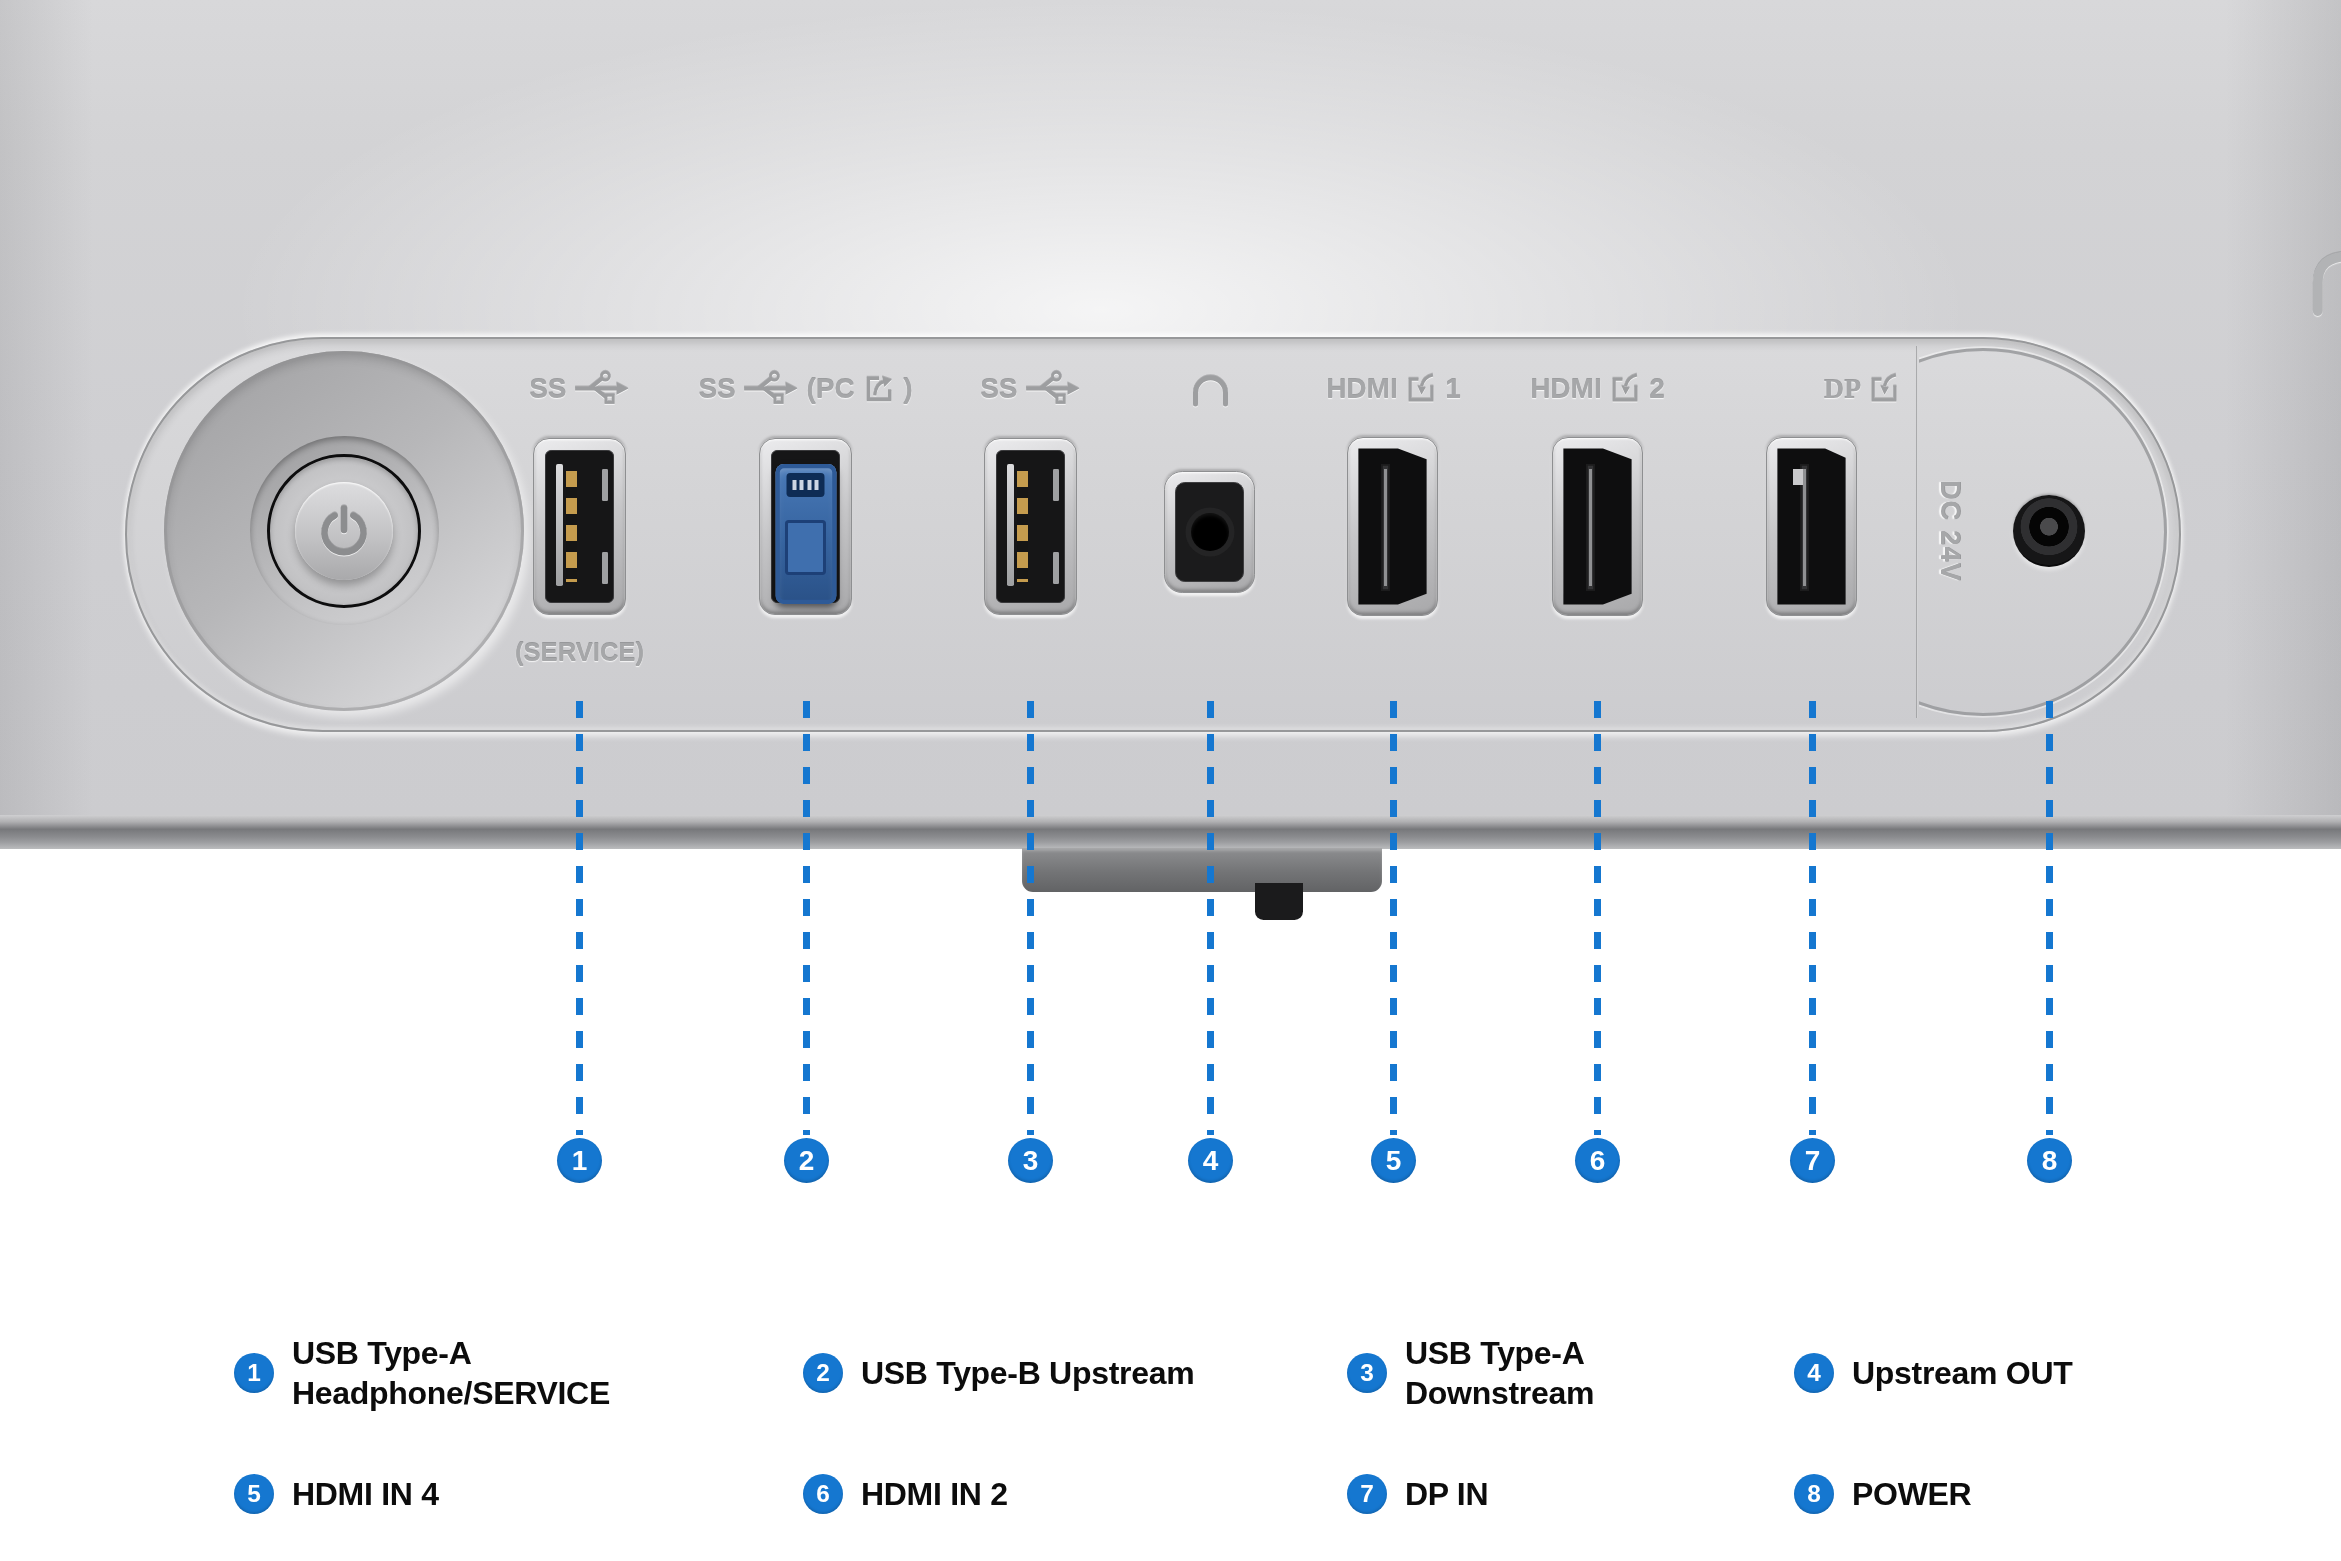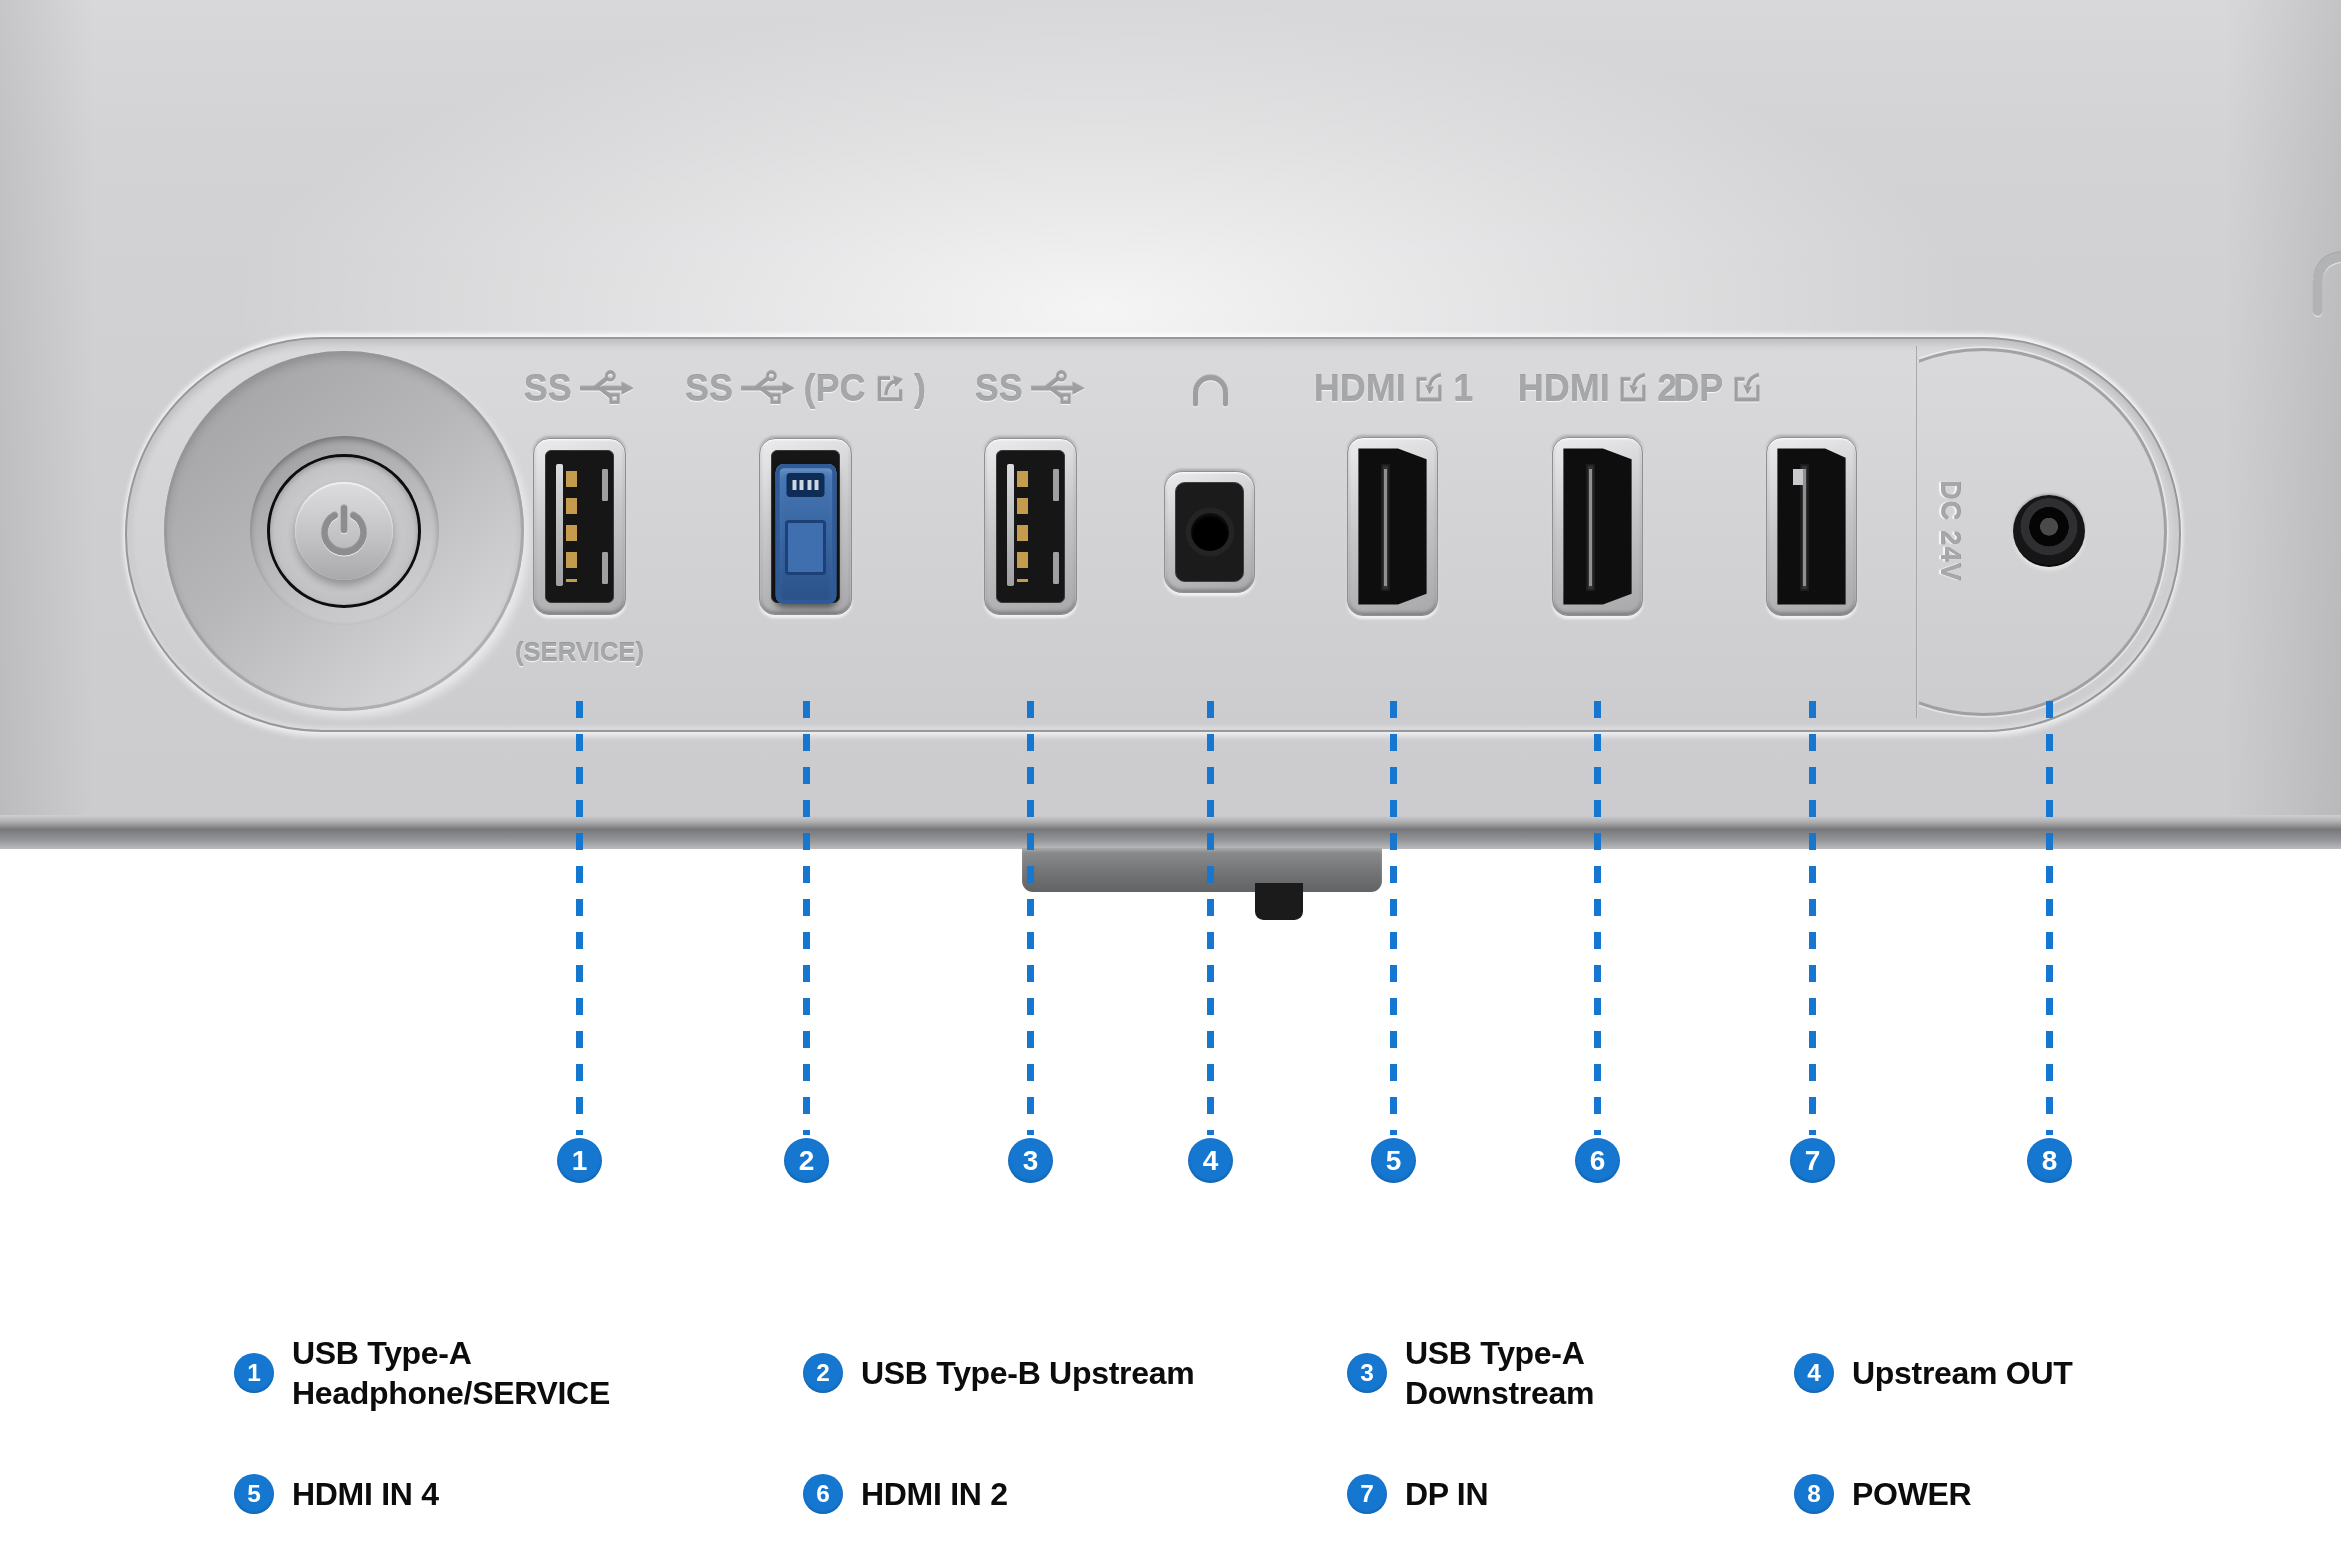--- a/index.html
+++ b/index.html
@@ -47,21 +47,21 @@
   .dc-section{position:absolute;left:1792px;top:0;width:256px;height:386px;overflow:hidden;
     border-radius:0 193px 193px 0;}
   .dc-ring{position:absolute;left:-120px;top:8.5px;width:368px;height:368px;border-radius:50%;
     border:3px solid rgba(148,149,151,.8);box-sizing:border-box;
     box-shadow:0 0 0 1.8px rgba(255,255,255,.45);}
 
   
   .emboss{color:#a6a7a9;font-weight:700;
     text-shadow:0 -1.2px 0.6px rgba(96,97,99,.5), 0 1.2px 1.2px rgba(255,255,255,.85);}
   .port-label{position:absolute;top:24.4px;height:51px;width:183px;display:flex;align-items:center;
-    justify-content:center;gap:7.3px;font-size:36px;letter-spacing:0;}
+    justify-content:center;gap:7.3px;font-size:28px;letter-spacing:0;}
   .port-label.wide{width:317px;}
   .eicon{filter:drop-shadow(0 1.2px 0.6px rgba(255,255,255,.75)) drop-shadow(0 -0.6px 0.6px rgba(96,97,99,.35));}
   .service-label{position:absolute;left:361px;top:299px;width:183px;text-align:center;font-size:25.6px;}
   .dc-label{position:absolute;left:1822px;top:192px;transform:translate(-50%,-50%) rotate(90deg);
     font-size:27px;white-space:nowrap;letter-spacing:1.2px;}
 
   
   .bezel{position:absolute;border-radius:16px;border:1.2px solid #8e8f91;box-sizing:border-box;
     background:linear-gradient(160deg,#ececee 0%,#c6c6c8 48%,#a8a8aa 100%);
     box-shadow:0 2.4px 3px rgba(255,255,255,.75), 0 -1.2px 2.4px rgba(0,0,0,.2),
@@ -247,21 +247,21 @@
           <polygon points="24,26 32,44 40,30" fill="#9d9ea0"></polygon>
         </svg>
         <span>2</span>
       </div>
       <div class="bezel av-bezel" style="left:1425px;top:98px;">
         <div class="hdmi-open">
           <div class="av-slot"></div>
         </div>
       </div>
 
-      <div class="port-label emboss" style="left:1500px;">
+      <div class="port-label emboss" style="left:1644px;font-family:Liberation Serif, serif;">
         <span>DP</span>
         <svg class="eicon" width="33" height="33" viewBox="0 0 64 64">
           <path d="M26 14 H10 V54 H52 V26" fill="none" stroke="#9d9ea0" stroke-width="6"></path>
           <path d="M54 6 Q36 10 32 28" fill="none" stroke="#9d9ea0" stroke-width="6"></path>
           <polygon points="24,26 32,44 40,30" fill="#9d9ea0"></polygon>
         </svg>
       </div>
       <div class="bezel av-bezel" style="left:1639px;top:98px;">
         <div class="dp-open">
           <div class="av-slot"></div>

